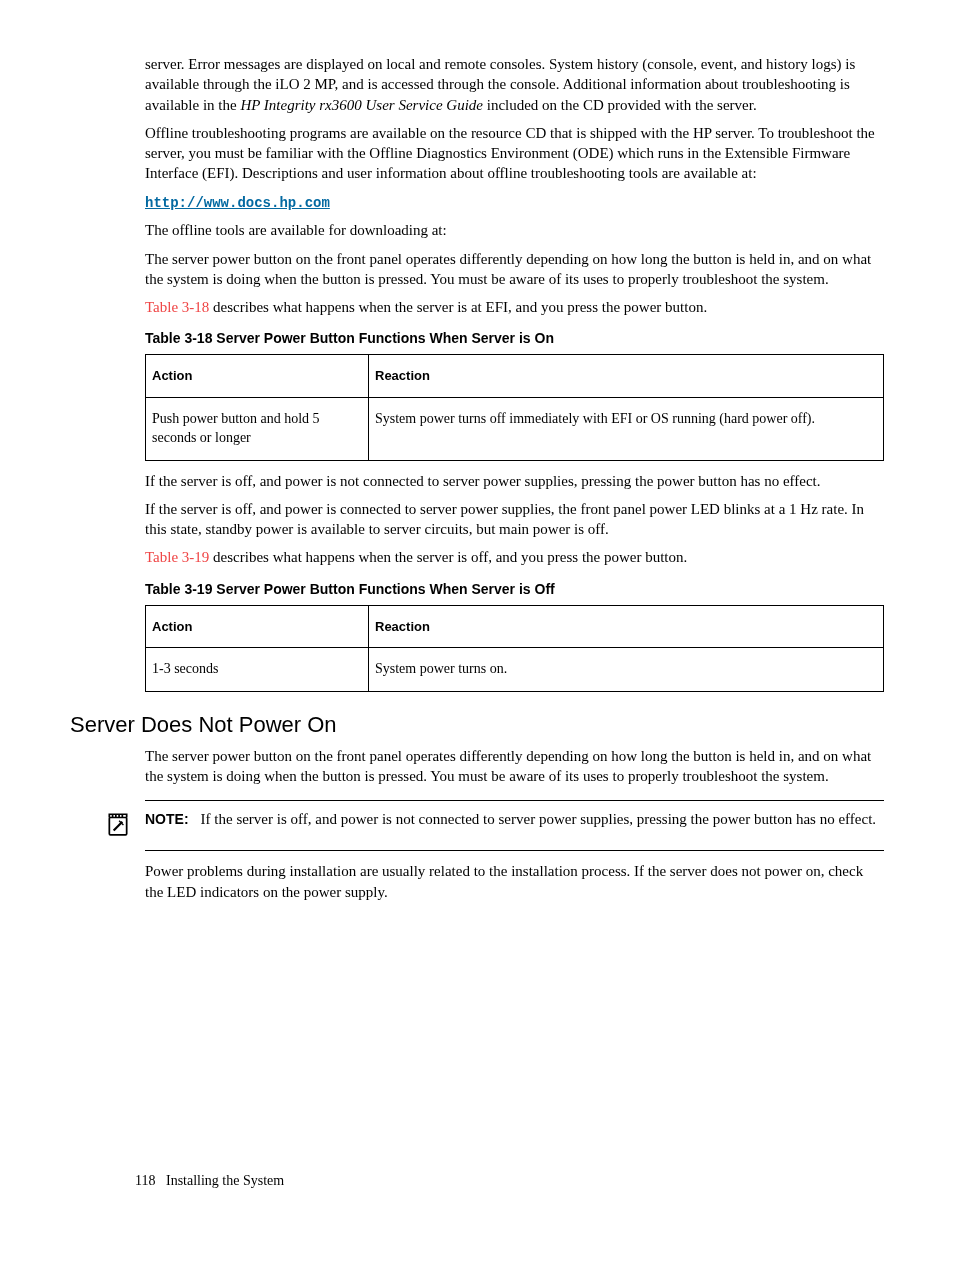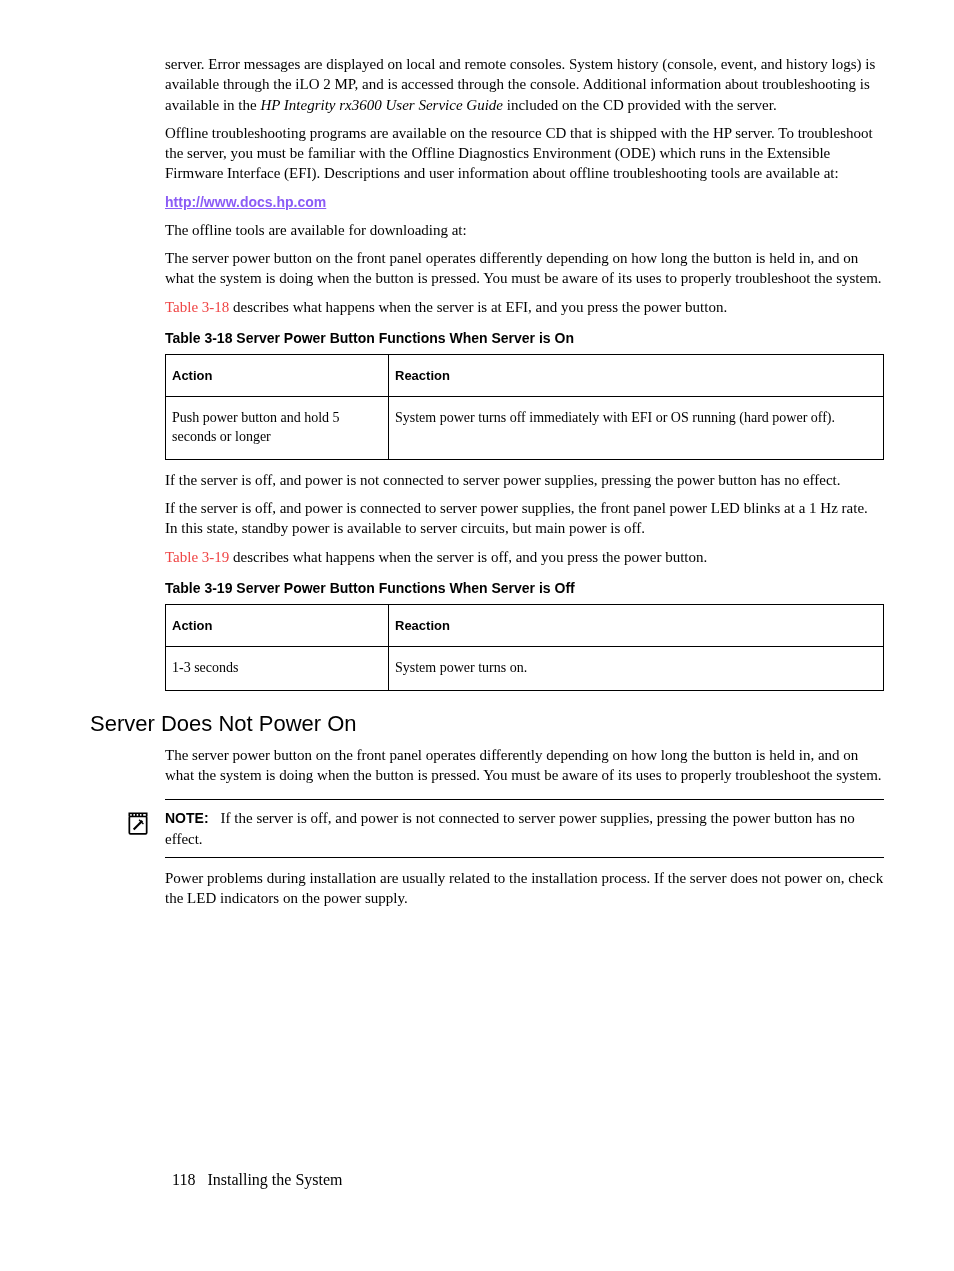--- a/index.html
+++ b/index.html
@@ -13,22 +13,22 @@
       width: 954px;
       box-sizing: border-box;
     }
     .body-indent {
       margin-left: 75px;
     }
     p {
       margin: 4px 0 8px 0;
     }
     a.link {
-      color: #8b5cf6;
-      font-family: Liberation Sans, sans-serif;
+      color: #0369a1;
+      font-family: Liberation Mono, monospace;
       font-weight: bold;
       text-decoration: underline;
       font-size: 14px;
     }
     .table-ref {
       color: #ef4444;
     }
     .italic {
       font-style: italic;
     }
@@ -82,29 +82,28 @@
       margin-top: 2px;
     }
     .note-label {
       font-family: Arial, Helvetica, sans-serif;
       font-weight: bold;
       font-size: 14px;
       margin-right: 12px;
     }
     .footer {
       font-family: "Palatino Linotype", Palatino, Georgia, serif;
-      font-size: 16px;
+      font-size: 14px;
       position: absolute;
       bottom: 34px;
-      left: 82px;
+      left: 65px;
     }
     .page-wrapper {
       position: relative;
       min-height: 1171px;
-      margin-left: 20px;
     }
     .normal-font {
       font-family: "Palatino Linotype", Palatino, Georgia, serif;
     }
   </style>
 </head>
 <body>
 
 <div class="page-wrapper">
 

